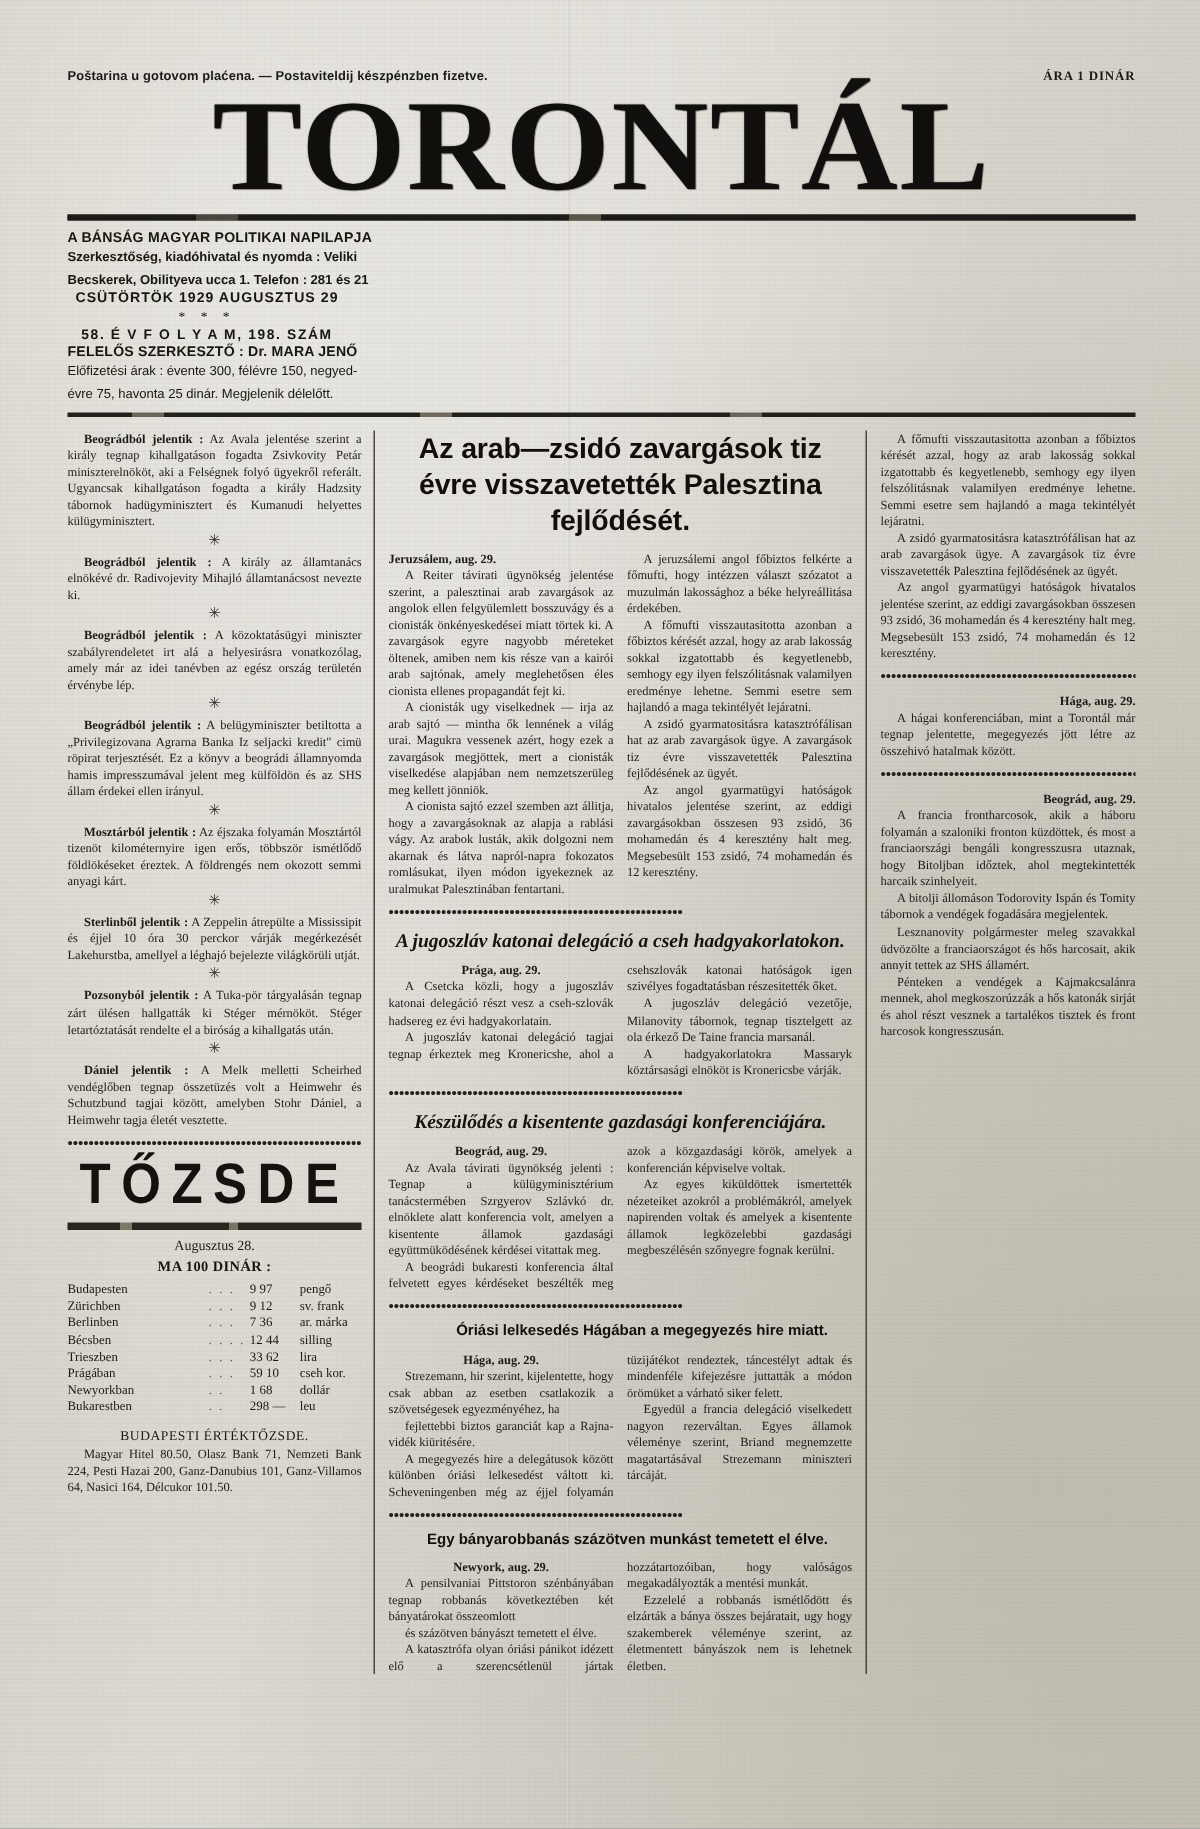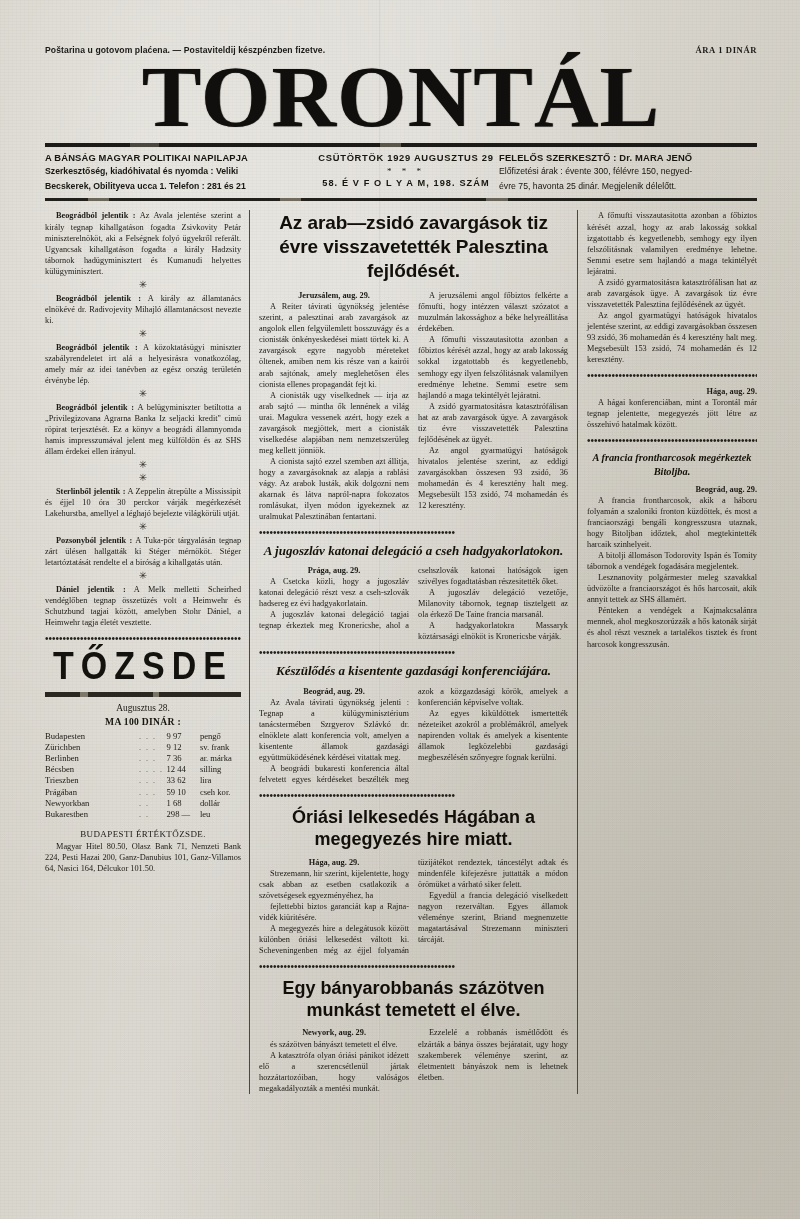--- a/index.html
+++ b/index.html
@@ -36,21 +36,21 @@
   .masthead .word{
     font-family:"Liberation Serif",serif;font-weight:bold;
     font-size:86px;line-height:.98;letter-spacing:1px;color:#100f0d;
     text-shadow:0 0 1px rgba(20,18,14,.55), .6px .4px 0 rgba(40,36,28,.35);
     transform:scaleX(1.04);
   }
   .rule-thick{height:4px;background:#2a2823;margin:4px 0 0 0;
     background-image:linear-gradient(90deg,#1d1b17 0 12%,#4a473e 12% 16%,#1d1b17 16% 47%,#5a564a 47% 50%,#1d1b17 50% 100%);}
 
   
-  .plate{display:flex;margin-top:5px;color:#17160f;}
+  .plate{display:flex;margin-top:5px;color:#17160f;flex-direction:column;}
   .plate .c1{width:268px;}
   .plate .c2{width:186px;text-align:center;}
   .plate .c3{flex:1;}
   .plate .big{font-family:"Liberation Sans",sans-serif;font-weight:bold;font-size:9.4px;letter-spacing:.15px;
     white-space:nowrap;}
   .plate .big.sp{letter-spacing:.7px;}
   .plate .sub{font-family:"Liberation Sans",sans-serif;font-size:8.7px;font-weight:bold;line-height:1.45;margin-top:2px;}
   .plate .sub.norm{font-weight:normal;}
   .plate .stars{font-size:9px;letter-spacing:4px;margin:3px 0 2px;}
   .plate .vol{font-family:"Liberation Sans",sans-serif;font-weight:bold;font-size:9.2px;letter-spacing:1.1px;}
@@ -71,21 +71,21 @@
   .sep{text-align:center;font-size:10px;color:#33302a;margin:3px 0 3px;line-height:1;}
   .dots{height:8px;margin:7px 0 6px;overflow:hidden;color:#23211c;font-size:10px;line-height:8px;
     letter-spacing:0px;white-space:nowrap;font-family:"Liberation Sans",sans-serif;}
 
   
   .head-main{font-family:"Liberation Sans",sans-serif;font-weight:bold;
     font-size:19px;line-height:1.26;text-align:center;color:#120f0b;margin:1px 0 7px;letter-spacing:-.1px;}
   .head-it{font-family:"Liberation Serif",serif;font-style:italic;font-weight:bold;
     font-size:13px;line-height:1.25;text-align:center;color:#151209;margin:2px 0 6px;}
   .head-sans{font-family:"Liberation Sans",sans-serif;font-weight:bold;
-    font-size:18px;line-height:1.24;text-align:center;color:#120f0b;margin:2px 0 6px;}
+    font-size:10px;line-height:1.24;text-align:right;color:#120f0b;margin:2px 16px 6px;}
   .head-it.sm{font-size:10.4px;line-height:1.3;}
 
   .dateline{font-weight:bold;font-size:8.3px;}
   .twocol{column-count:2;column-gap:9px;column-rule:1px solid transparent;}
   .twocol p{margin-bottom:0;}
 
   
   .tozsde-wrap{margin-top:2px;}
   .tozsde{font-family:"Liberation Sans",sans-serif;font-weight:bold;font-size:34px;
     letter-spacing:7px;text-align:center;color:#14120e;line-height:1.05;
@@ -149,20 +149,21 @@
 
         <p><span class="lead">Beográdból jelentik :</span><span> A király az államtanács elnökévé dr. Radivojevity Mihajló államtanácsost nevezte ki.</span></p>
         <div class="sep">✳</div>
 
         <p><span class="lead">Beográdból jelentik :</span><span> A közoktatásügyi miniszter szabályrendeletet irt alá a helyesirásra vonatkozólag, amely már az idei tanévben az egész ország területén érvénybe lép.</span></p>
         <div class="sep">✳</div>
 
         <p><span class="lead">Beográdból jelentik :</span><span> A belügyminiszter betiltotta a „Privilegizovana Agrarna Banka Iz seljacki kredit" cimü röpirat terjesztését. Ez a könyv a beográdi államnyomda hamis impresszumával jelent meg külföldön és az SHS állam érdekei ellen irányul.</span></p>
         <div class="sep">✳</div>
 
+        <p><span class="lead">Mosztárból jelentik :</span><span> Az éjszaka folyamán Mosztártól tizenöt kilométernyire igen erős, többször ismétlődő földlökéseket éreztek. A földrengés nem okozott semmi anyagi kárt.</span></p>
         <div class="sep">✳</div>
 
         <p><span class="lead">Sterlinből jelentik :</span><span> A Zeppelin átrepülte a Mississipit és éjjel 10 óra 30 perckor várják megérkezését Lakehurstba, amellyel a léghajó bejelezte világkörüli utját.</span></p>
         <div class="sep">✳</div>
 
         <p><span class="lead">Pozsonyból jelentik :</span><span> A Tuka-pör tárgyalásán tegnap zárt ülésen hallgatták ki Stéger mérnököt. Stéger letartóztatását rendelte el a biróság a kihallgatás után.</span></p>
         <div class="sep">✳</div>
 
         <p><span class="lead">Dániel jelentik :</span><span> A Melk melletti Scheirhed vendéglőben tegnap összetüzés volt a Heimwehr és Schutzbund tagjai között, amelyben Stohr Dániel, a Heimwehr tagja életét vesztette.</span></p>
 
@@ -230,21 +231,21 @@
           <div class="ertek-title">BUDAPESTI ÉRTÉKTŐZSDE.</div>
           <p>Magyar Hitel 80.50, Olasz Bank 71, Nemzeti Bank 224, Pesti Hazai 200, Ganz-Danubius 101, Ganz-Villamos 64, Nasici 164, Délcukor 101.50.</p>
         </div>
       </div>
 
       <div class="col mid">
 
         <div class="head-main">Az arab—zsidó zavargások tiz évre visszavetették Palesztina fejlődését.</div>
 
         <div class="twocol">
-          <p class="ni" style="text-align:center"><span class="dateline">Jeruzsálem, aug. 29.</span></p>
+          <p class="ni" style="text-align:left"><span class="dateline">Jeruzsálem, aug. 29.</span></p>
           <p>A Reiter távirati ügynökség jelentése szerint, a palesztinai arab zavargások az angolok ellen felgyülemlett bosszuvágy és a cionisták önkényeskedései miatt törtek ki. A zavargások egyre nagyobb méreteket öltenek, amiben nem kis része van a kairói arab sajtónak, amely meglehetősen éles cionista ellenes propagandát fejt ki.</p>
           <p>A cionisták ugy viselkednek — irja az arab sajtó — mintha ők lennének a világ urai. Magukra vessenek azért, hogy ezek a zavargások megjöttek, mert a cionisták viselkedése alapjában nem nemzetszerüleg meg kellett jönniök.</p>
           <p>A cionista sajtó ezzel szemben azt állitja, hogy a zavargásoknak az alapja a rablási vágy. Az arabok lusták, akik dolgozni nem akarnak és látva napról-napra fokozatos romlásukat, ilyen módon igyekeznek az uralmukat Palesztinában fentartani.</p>
           <p>A jeruzsálemi angol főbiztos felkérte a főmufti, hogy intézzen választ szózatot a muzulmán lakossághoz a béke helyreállitása érdekében.</p>
           <p>A főmufti visszautasitotta azonban a főbiztos kérését azzal, hogy az arab lakosság sokkal izgatottabb és kegyetlenebb, semhogy egy ilyen felszólitásnak valamilyen eredménye lehetne. Semmi esetre sem hajlandó a maga tekintélyét lejáratni.</p>
           <p>A zsidó gyarmatositásra katasztrófálisan hat az arab zavargások ügye. A zavargások tiz évre visszavetették Palesztina fejlődésének az ügyét.</p>
           <p>Az angol gyarmatügyi hatóságok hivatalos jelentése szerint, az eddigi zavargásokban összesen 93 zsidó, 36 mohamedán és 4 keresztény halt meg. Megsebesült 153 zsidó, 74 mohamedán és 12 keresztény.</p>
         </div>
 
         <div class="dots">••••••••••••••••••••••••••••••••••••••••••••••••••••••••</div>
@@ -277,40 +278,40 @@
           <p>fejlettebbi biztos garanciát kap a Rajna-vidék kiüritésére.</p>
           <p>A megegyezés hire a delegátusok között különben óriási lelkesedést váltott ki. Scheveningenben még az éjjel folyamán tüzijátékot rendeztek, táncestélyt adtak és mindenféle kifejezésre juttatták a módon örömüket a várható siker felett.</p>
           <p>Egyedül a francia delegáció viselkedett nagyon rezerváltan. Egyes államok véleménye szerint, Briand megnemzette magatartásával Strezemann miniszteri tárcáját.</p>
         </div>
 
         <div class="dots">••••••••••••••••••••••••••••••••••••••••••••••••••••••••</div>
 
         <div class="head-sans">Egy bányarobbanás százötven munkást temetett el élve.</div>
         <div class="twocol">
           <p class="ni" style="text-align:center"><span class="dateline">Newyork, aug. 29.</span></p>
+          <p>A pensilvaniai Pittstoron szénbányában tegnap robbanás következtében két bányatárokat összeomlott</p>
           <p>és százötven bányászt temetett el élve.</p>
           <p>A katasztrófa olyan óriási pánikot idézett elő a szerencsétlenül jártak hozzátartozóiban, hogy valóságos megakadályozták a mentési munkát.</p>
           <p>Ezzelelé a robbanás ismétlődött és elzárták a bánya összes bejáratait, ugy hogy szakemberek véleménye szerint, az életmentett bányászok nem is lehetnek életben.</p>
         </div>
       </div>
 
       <div class="col right">
 
         <p>A főmufti visszautasitotta azonban a főbiztos kérését azzal, hogy az arab lakosság sokkal izgatottabb és kegyetlenebb, semhogy egy ilyen felszólitásnak valamilyen eredménye lehetne. Semmi esetre sem hajlandó a maga tekintélyét lejáratni.</p>
         <p>A zsidó gyarmatositásra katasztrófálisan hat az arab zavargások ügye. A zavargások tiz évre visszavetették Palesztina fejlődésének az ügyét.</p>
         <p>Az angol gyarmatügyi hatóságok hivatalos jelentése szerint, az eddigi zavargásokban összesen 93 zsidó, 36 mohamedán és 4 keresztény halt meg. Megsebesült 153 zsidó, 74 mohamedán és 12 keresztény.</p>
 
         <div class="dots">••••••••••••••••••••••••••••••••••••••••••••••••••••••••</div>
 
         <p class="ni" style="text-align:right"><span class="dateline">Hága, aug. 29.</span></p>
         <p>A hágai konferenciában, mint a Torontál már tegnap jelentette, megegyezés jött létre az összehivó hatalmak között.</p>
 
         <div class="dots">••••••••••••••••••••••••••••••••••••••••••••••••••••••••</div>
 
-        <div class="head-it sm">A francia frontharcosok megérkeztek Bitoljba.</div>
         <p class="ni" style="text-align:right"><span class="dateline">Beográd, aug. 29.</span></p>
         <p>A francia frontharcosok, akik a háboru folyamán a szaloniki fronton küzdöttek, és most a franciaországi bengáli kongresszusra utaznak, hogy Bitoljban időztek, ahol megtekintették harcaik szinhelyeit.</p>
         <p>A bitolji állomáson Todorovity Ispán és Tomity tábornok a vendégek fogadására megjelentek.</p>
         <p>Lesznanovity polgármester meleg szavakkal üdvözölte a franciaországot és hős harcosait, akik annyit tettek az SHS államért.</p>
         <p>Pénteken a vendégek a Kajmakcsalánra mennek, ahol megkoszorúzzák a hős katonák sirját és ahol részt vesznek a tartalékos tisztek és front harcosok kongresszusán.</p>
       </div>
 
     </div>
   </div>
 </div>

